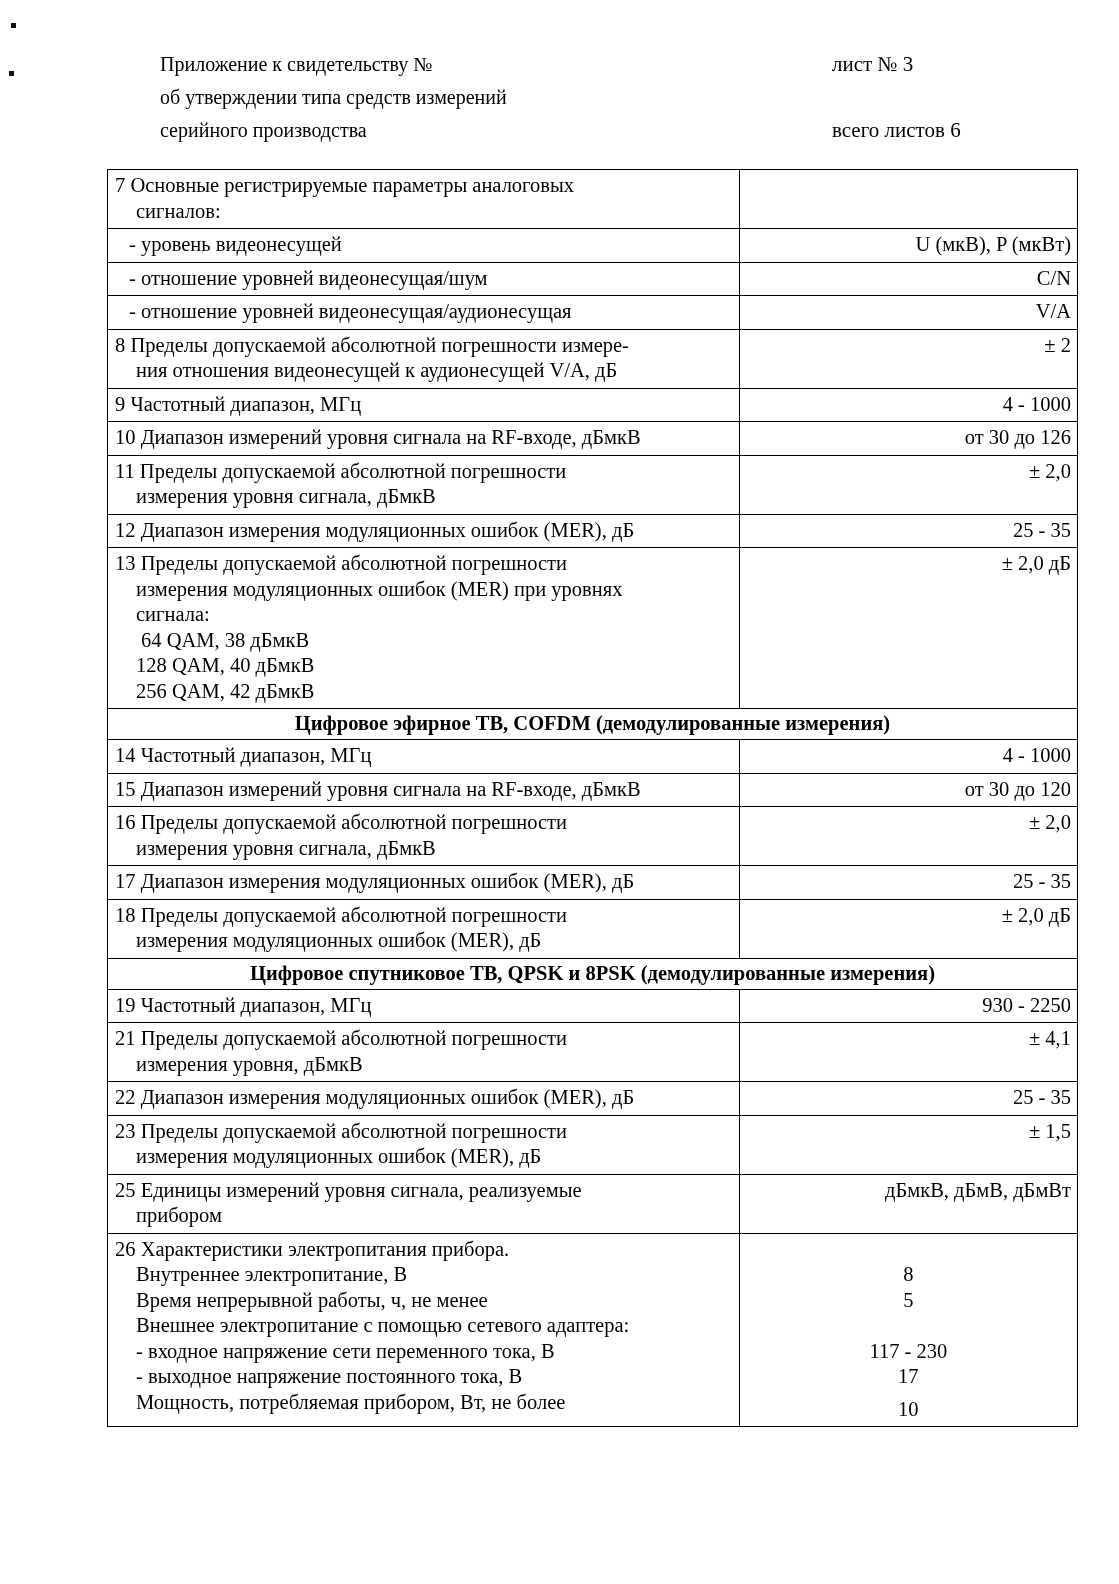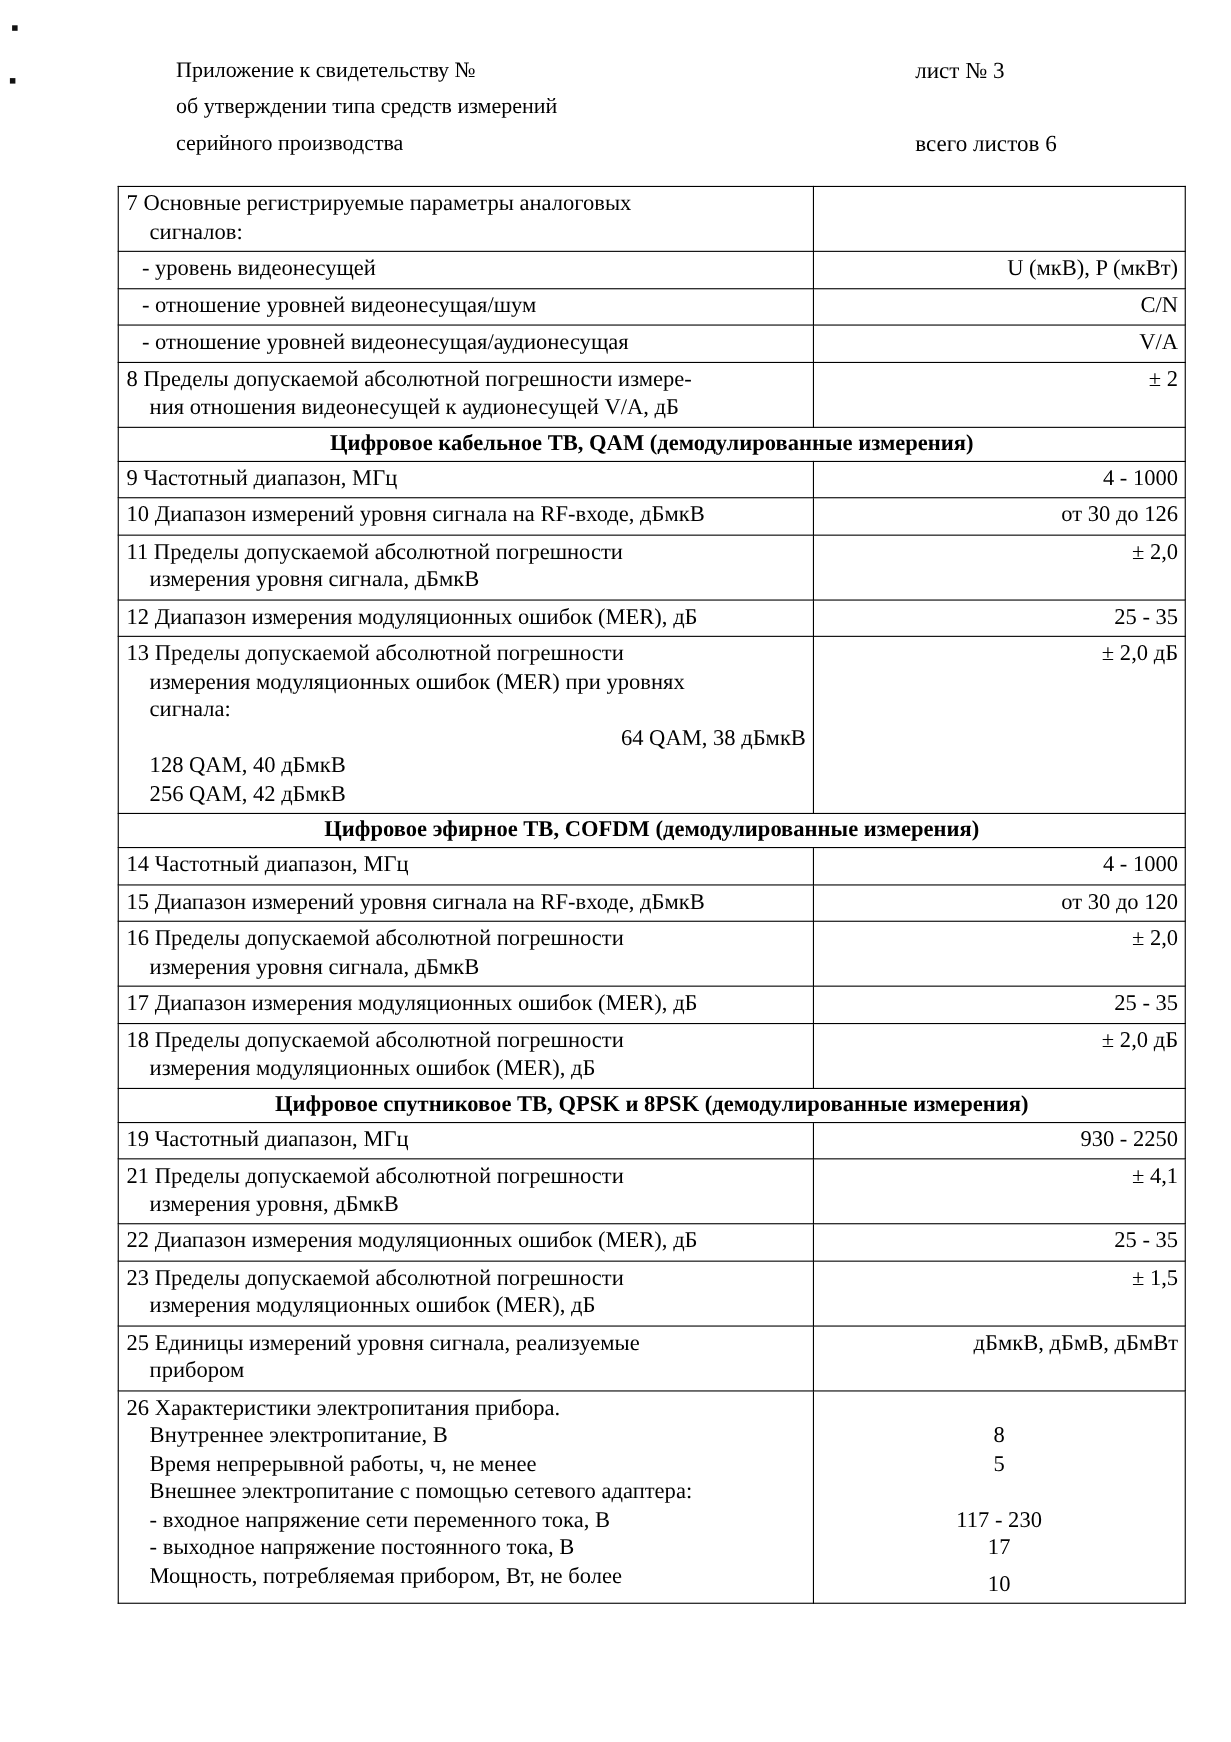--- a/index.html
+++ b/index.html
@@ -69,21 +69,21 @@
   }
   .col-param { width: 631px; }
   .col-value { width: 338px; }
 
   .param {
     padding: 3px 6px 4px 7px;
     line-height: 25.5px;
   }
   .param .ln { white-space: nowrap; }
   .param .ind1 { padding-left: 21px; }
-  .param .ind2 { padding-left: 26px; text-align: right; }
+  .param .ind2 { padding-left: 26px; }
   .param .ind3 { padding-left: 14px; }
 
   .value {
     text-align: right;
     padding: 3px 6px 4px 6px;
     line-height: 25.5px;
   }
   .value .vln { white-space: nowrap; }
 
   .section-head td {
@@ -180,23 +180,20 @@
             <div class="ln ">8 Пределы допускаемой абсолютной погрешности измере-</div>
             <div class="ln ind1">ния отношения видеонесущей к аудионесущей V/A, дБ</div>
           </div>
         </td>
         <td class="mid">
           <div class="value">
             <div class="vln">± 2</div>
           </div>
         </td>
       </tr>
-      <tr class="section-head">
-        <td colspan="2">Цифровое кабельное ТВ, QAM (демодулированные измерения)</td>
-      </tr>
       <tr>
         <td>
           <div class="param">
             <div class="ln ">9 Частотный диапазон, МГц</div>
           </div>
         </td>
         <td class="mid">
           <div class="value">
             <div class="vln">4 - 1000</div>
           </div>

